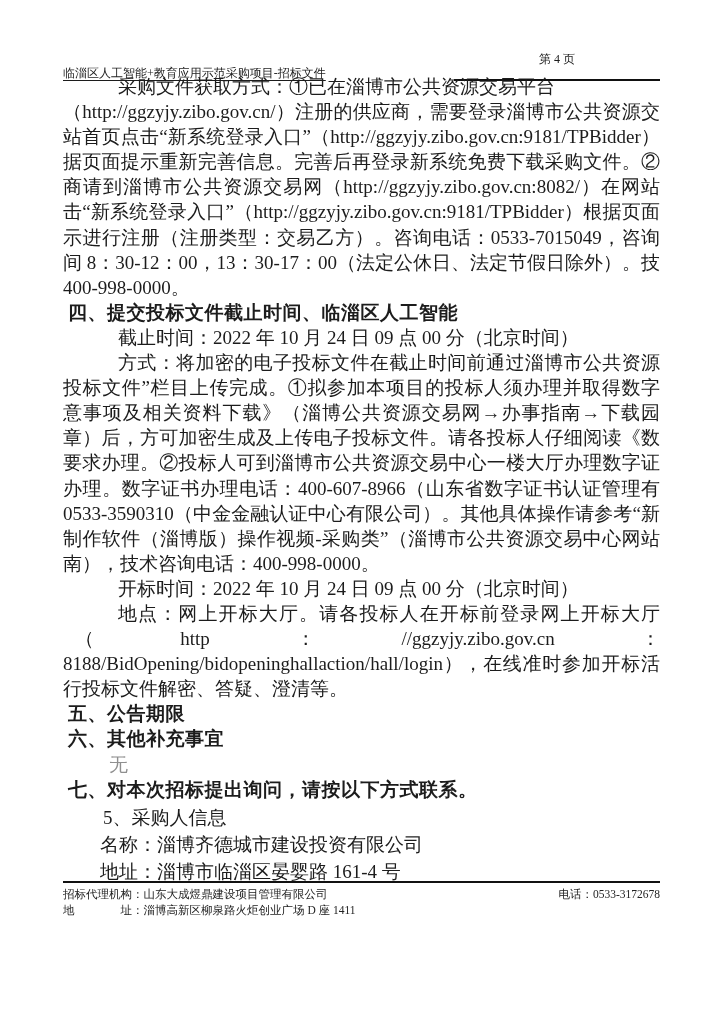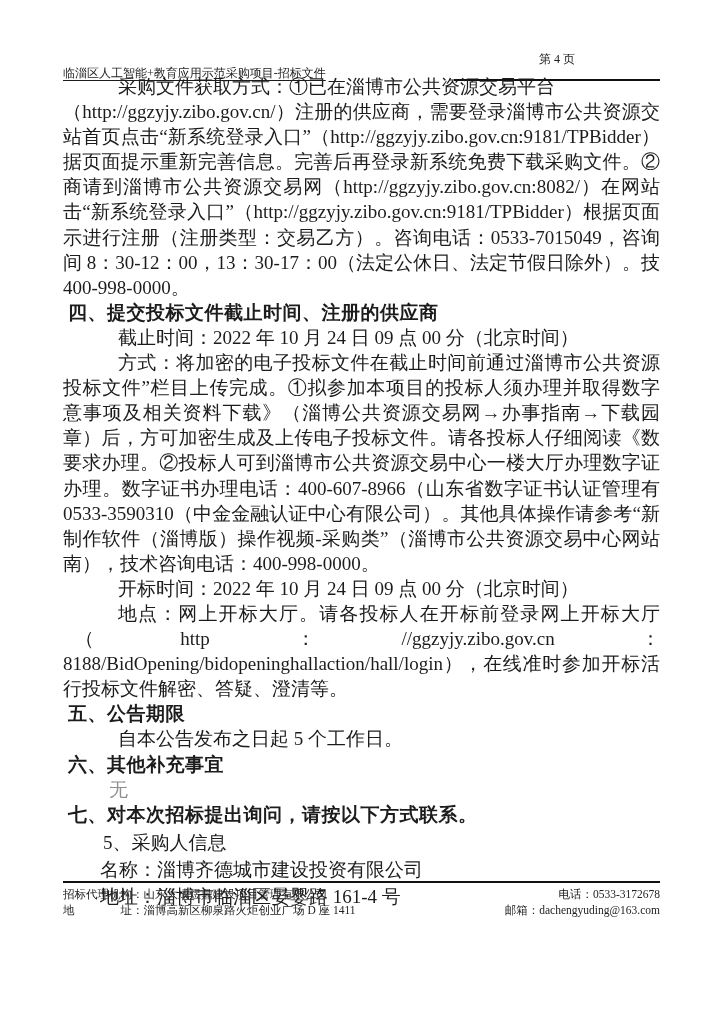--- a/index.html
+++ b/index.html
@@ -76,21 +76,21 @@
     <div class="ln ti">采购文件获取方式：①已在淄博市公共资源交易平台</div>
     <div class="ln j">（http://ggzyjy.zibo.gov.cn/）注册的供应商，需要登录淄博市公共资源交易网网</div>
     <div class="ln j">站首页点击“新系统登录入口”（http://ggzyjy.zibo.gov.cn:9181/TPBidder）根</div>
     <div class="ln j">据页面提示重新完善信息。完善后再登录新系统免费下载采购文件。②未注册的供应</div>
     <div class="ln j">商请到淄博市公共资源交易网（http://ggzyjy.zibo.gov.cn:8082/）在网站首页点</div>
     <div class="ln j">击“新系统登录入口”（http://ggzyjy.zibo.gov.cn:9181/TPBidder）根据页面提</div>
     <div class="ln j">示进行注册（注册类型：交易乙方）。咨询电话：0533-7015049，咨询时间：北京时</div>
     <div class="ln j">间 8：30-12：00，13：30-17：00（法定公休日、法定节假日除外）。技术咨询电话：</div>
     <div class="ln">400-998-0000。</div>
 
-    <div class="ln heading">四、提交投标文件截止时间、注册的供应商</div>
+    <div class="ln heading">四、提交投标文件截止时间、临淄区人工智能</div>
 
     <div class="ln ind1">
       <span>截止时间：</span><span class="u">2022 年 10 月 24 日 09 点 00 分</span><span>（北京时间）</span>
     </div>
 
     <div class="ln j ti">方式：将加密的电子投标文件在截止时间前通过淄博市公共资源交易网 “上传</div>
     <div class="ln j">投标文件”栏目上传完成。①拟参加本项目的投标人须办理并取得数字证书（电子印</div>
     <div class="ln j">意事项及相关资料下载》（淄博公共资源交易网→办事指南→下载园地）并按照须知</div>
     <div class="ln j">章）后，方可加密生成及上传电子投标文件。请各投标人仔细阅读《数字证书办理注</div>
     <div class="ln j">要求办理。②投标人可到淄博市公共资源交易中心一楼大厅办理数字证书，也可网上</div>
@@ -110,36 +110,34 @@
       <span>http</span>
       <span>：</span>
       <span>//ggzyjy.zibo.gov.cn</span>
       <span>：</span>
     </div>
 
     <div class="ln j">8188/BidOpening/bidopeninghallaction/hall/login），在线准时参加开标活动并进</div>
     <div class="ln">行投标文件解密、答疑、澄清等。</div>
 
     <div class="ln heading">五、公告期限</div>
-    <div class="ln ind1">自本公告发布之日起 5 个工作日。</div>
 
     <div class="ln heading">六、其他补充事宜</div>
     <div class="ln ind2 gray">无</div>
 
     <div class="ln heading">七、对本次招标提出询问，请按以下方式联系。</div>
     <div class="ln ind3" style="margin-top:3px;">5、采购人信息</div>
     <div class="ln ind4" style="margin-top:2px;">名称：淄博齐德城市建设投资有限公司</div>
     <div class="ln ind4" style="margin-top:2px;">地址：淄博市临淄区晏婴路 161-4 号</div>
 
   </div>
 
   <div class="footer">
     <div class="footer-row">
       <span class="footer-left">招标代理机构：山东大成煜鼎建设项目管理有限公司</span>
       <span class="footer-right">电话：0533-3172678</span>
     </div>
     <div class="footer-row">
       <span class="footer-left">地　　　　址：淄博高新区柳泉路火炬创业广场 D 座 1411</span>
-      <span class="footer-right">邮箱：dachengyuding@163.com</span>
     </div>
   </div>
 
 </div>
 
 </body></html>

